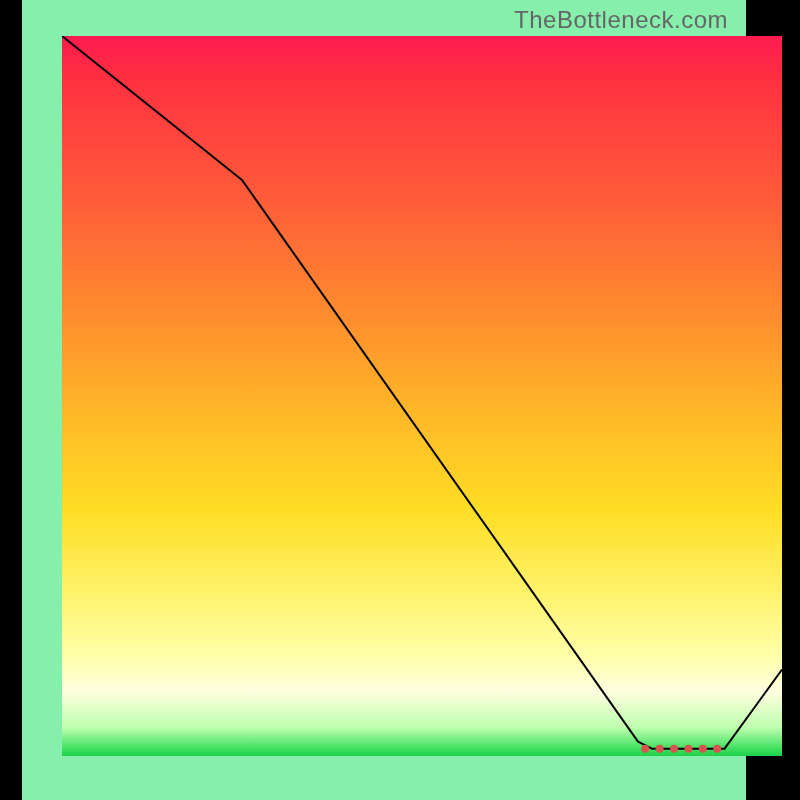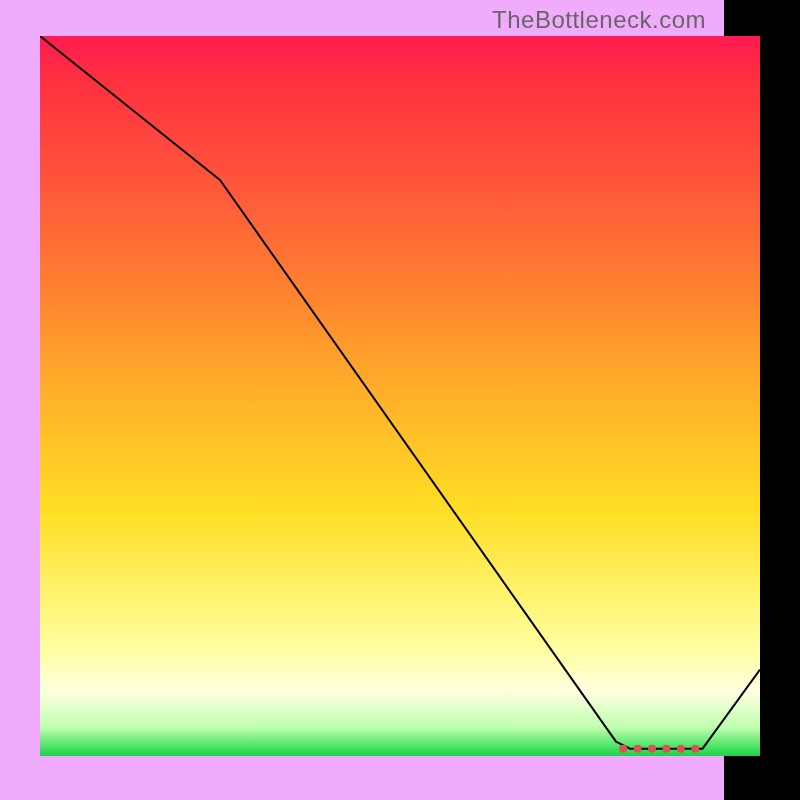--- a/index.html
+++ b/index.html
@@ -8,21 +8,22 @@
     width: 800px;
     height: 800px;
     background: #000;
     font-family: Arial, Helvetica, sans-serif;
     overflow: hidden;
   }
   .frame {
     position: relative;
     width: 724px;
     height: 800px;
-    background: #f0abfc;
+    background: #86efac;
+    margin-left: 22px;
   }
   .watermark {
     position: absolute;
     top: 6px;
     right: 18px;
     color: #666;
     font-size: 24px;
     letter-spacing: 0.5px;
     user-select: none;
   }

